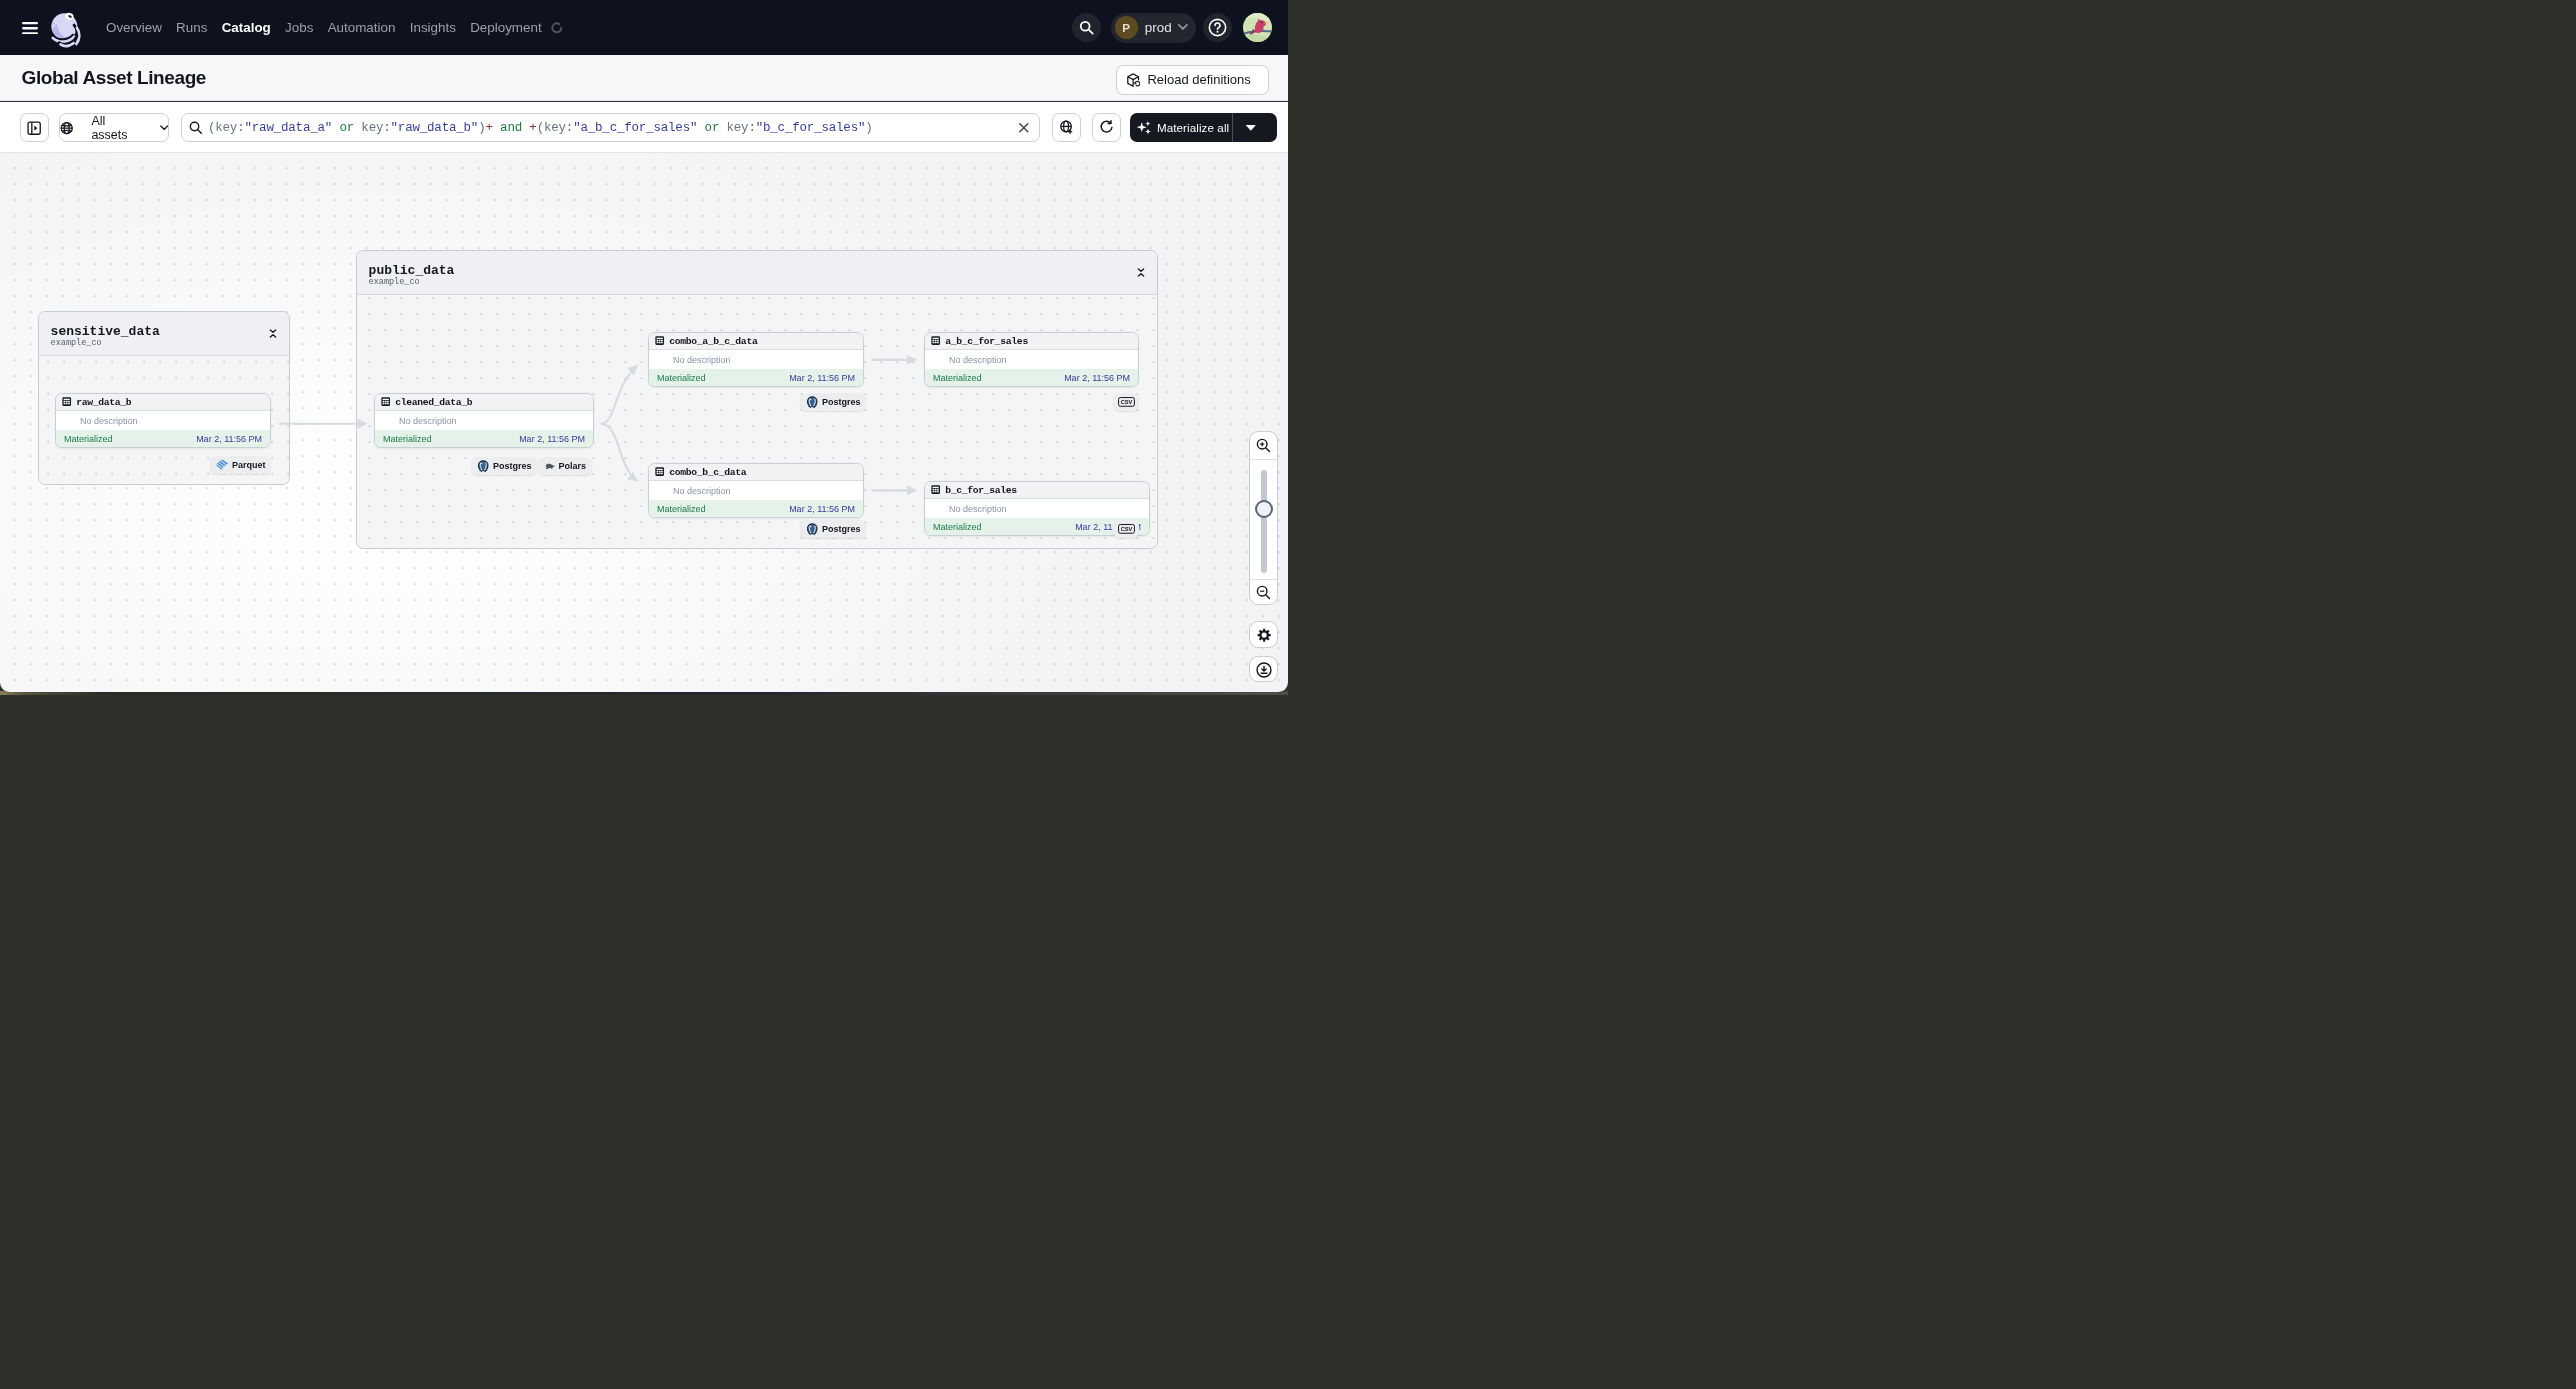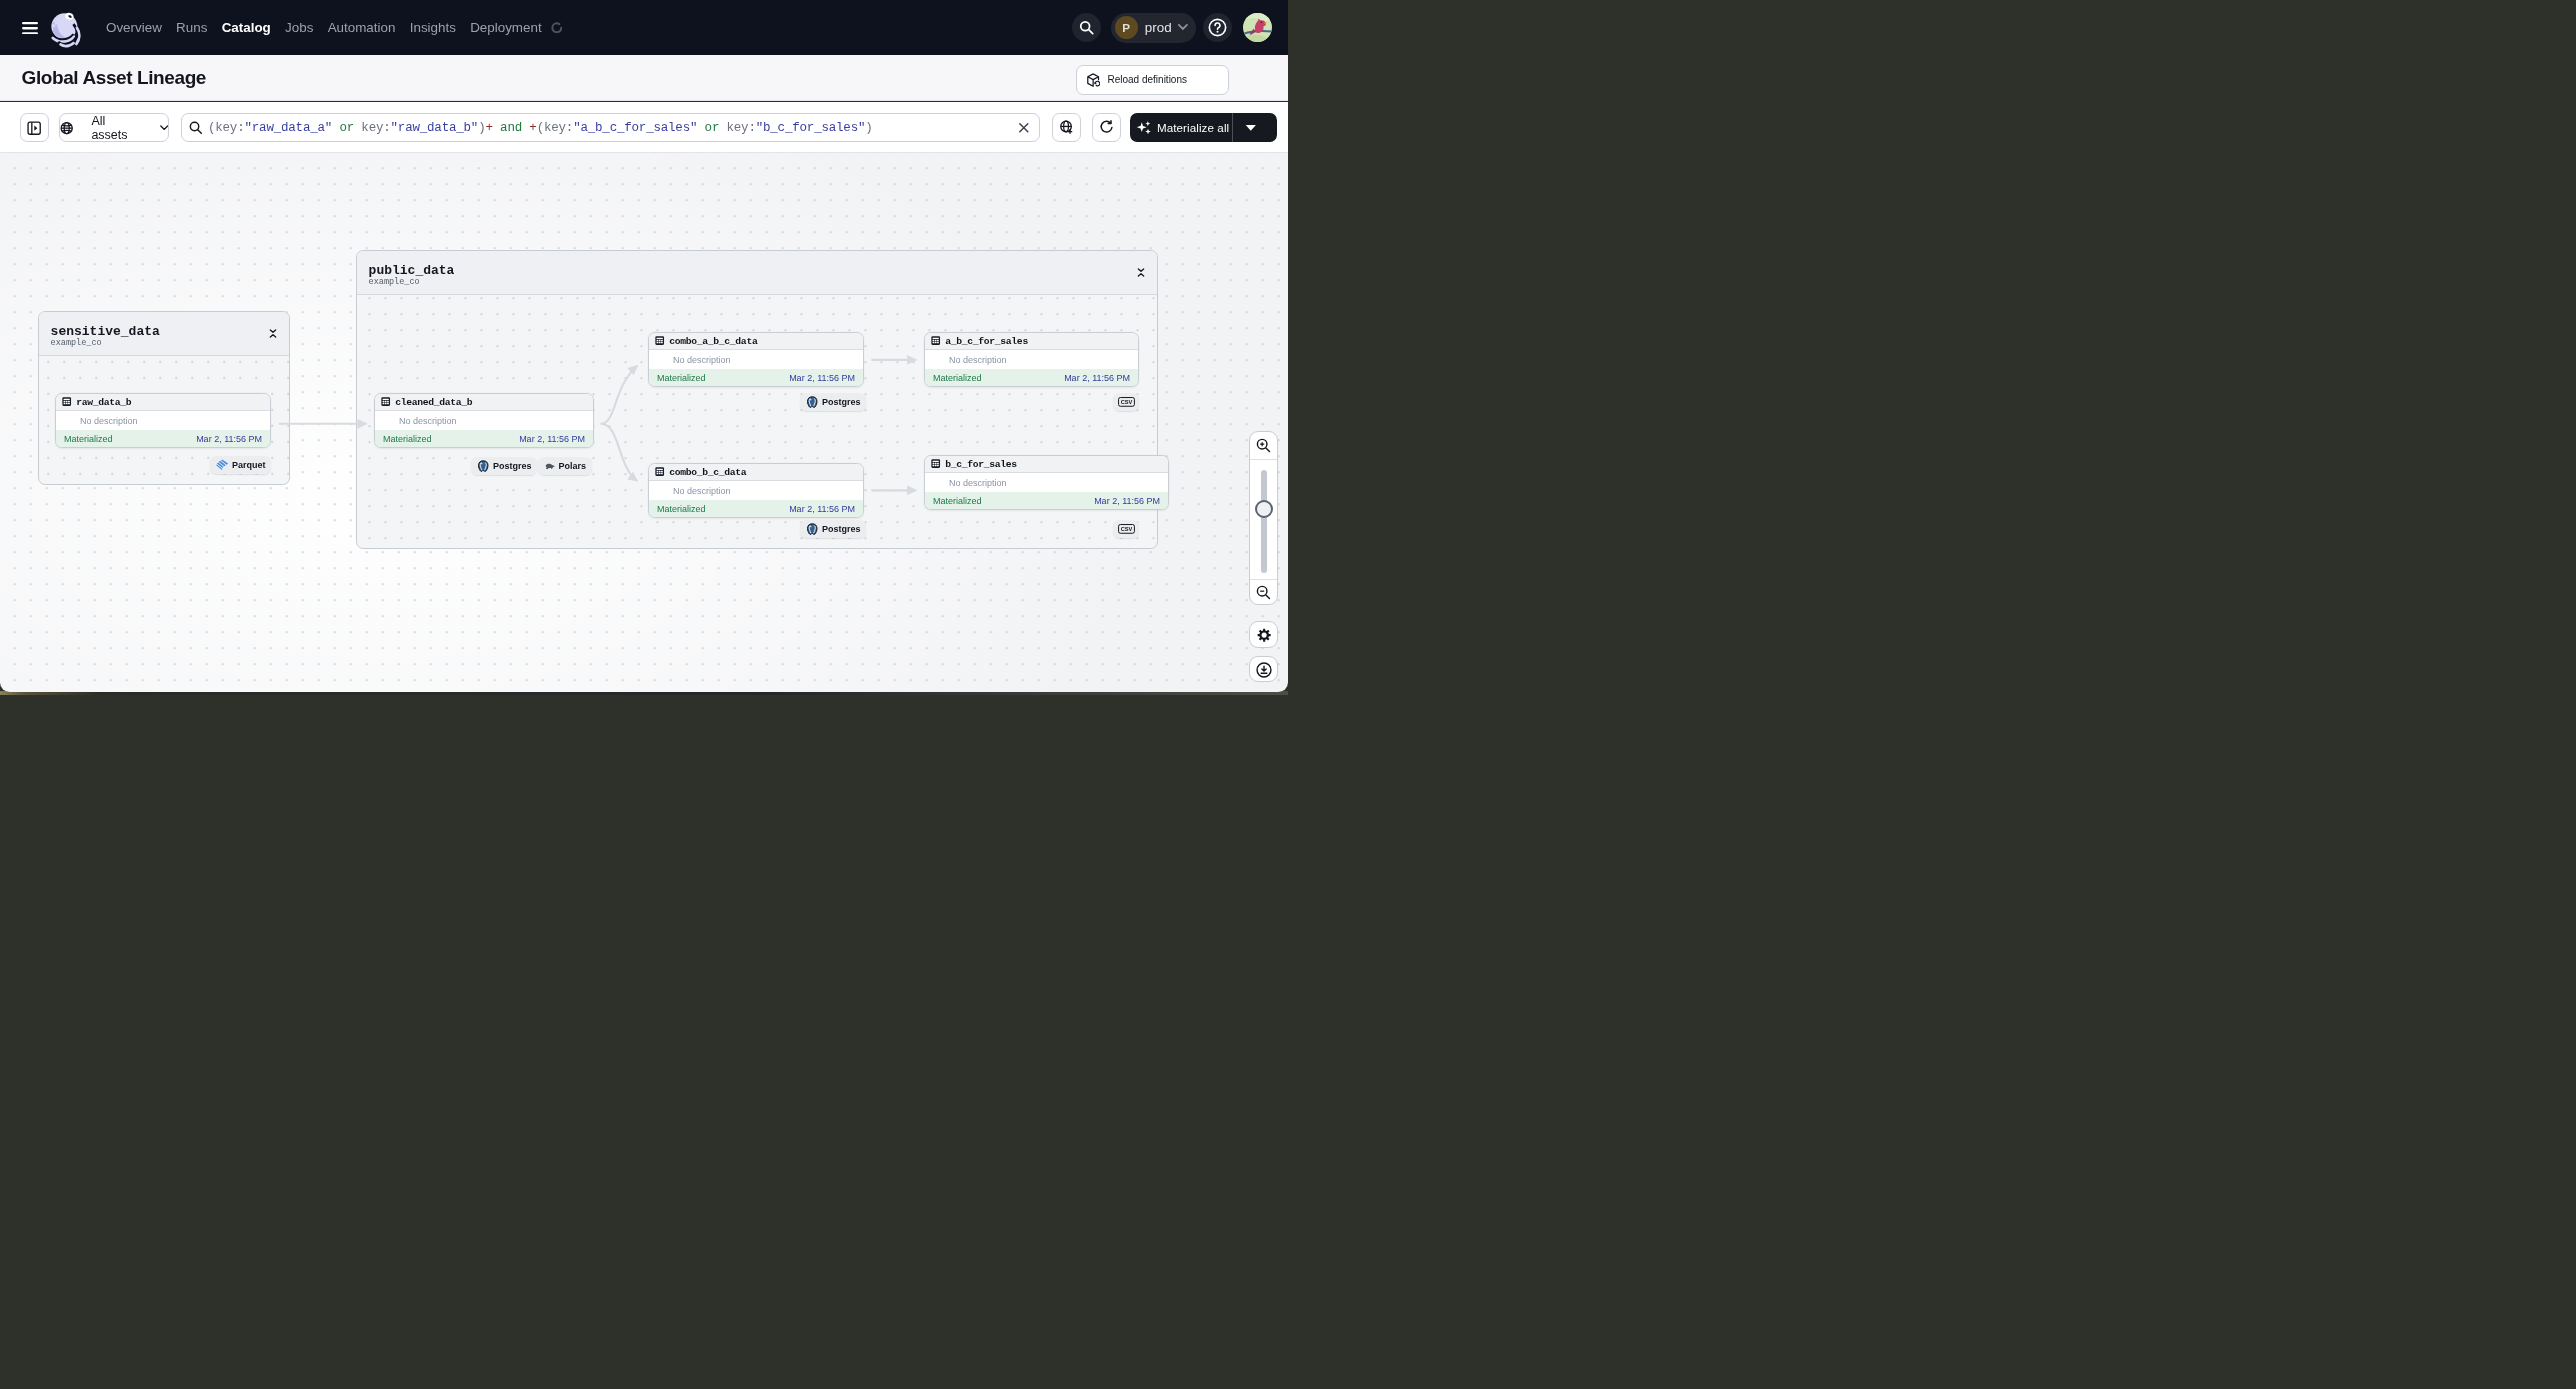--- a/index.html
+++ b/index.html
@@ -10,21 +10,21 @@
   
   .nav { position:absolute; left:0; top:0; width:1374px; height:55px; background:#0e121f; display:flex; align-items:center; }
   .nav .links { display:flex; align-items:center; position:absolute; left:106px; top:0; height:55px; }
   .nav .links a { color:#9aa1ad; font-size:13.4px; font-weight:500; text-decoration:none; margin-right:14.3px; letter-spacing:0; }
   .nav .links a.on { color:#ffffff; font-weight:700; }
   .navbtn { position:absolute; border-radius:50%; background:#1f242f; display:flex; align-items:center; justify-content:center; }
 
   
   .phead { position:absolute; left:0; top:55px; width:1288px; height:46px; background:#f7f7f9; border-bottom:0.9px solid #e3e4e9; }
   .phead h1 { position:absolute; left:21.5px; top:11.6px; font-size:19px; font-weight:700; color:#13161d; letter-spacing:-0.4px; }
-  .reload { position:absolute; left:1076px; top:9.8px; width:153px; height:30px; padding:0 8px 0 9px; background:#ffffff; border:0.9px solid #ccd0d8; border-radius:7.2px; display:flex; align-items:center; gap:7.2px; font-size:10px; font-weight:500; color:#14171e; }
+  .reload { position:absolute; left:1116px; top:9.8px; width:153px; height:30px; padding:0 8px 0 9px; background:#ffffff; border:0.9px solid #ccd0d8; border-radius:7.2px; display:flex; align-items:center; gap:7.2px; font-size:13px; font-weight:500; color:#14171e; }
 
   
   .tbar { position:absolute; left:0; top:102px; width:1288px; height:51px; background:#ffffff; border-bottom:0.9px solid #e3e4e9; }
   .tbtn { position:absolute; top:11.2px; height:29px; background:#fff; border:0.9px solid #ccd0d8; border-radius:7.2px; display:flex; align-items:center; justify-content:center; }
   .inputq { position:absolute; left:181px; top:11.2px; width:859px; height:29px; border:0.9px solid #ccd0d8; border-radius:7.2px; background:#fff; display:flex; align-items:center; padding:0 9px 0 7.2px; }
   .q { font-family:"Liberation Mono", monospace; font-size:12.5px; letter-spacing:-0.2px; white-space:pre; color:#6a7280; }
   .q .s { color:#383fa3; } .q .o { color:#1e7a3e; } .q .p { color:#8c2f26; }
   .matall { position:absolute; left:1130px; top:11.2px; height:29px; width:147px; background:#161920; border-radius:7.2px; display:flex; align-items:center; color:#fff; }
   .matall .lab { font-size:11.6px; font-weight:500; margin-left:5.4px; letter-spacing:0.1px; }
   .matall .div { position:absolute; left:102px; top:0; width:0.9px; height:29px; background:#4a4f59; margin-left:0; }
@@ -330,21 +330,21 @@
             <rect x="5.3" y="8.1" width="2.4" height="2" rx="0.3"></rect>
             <rect x="8.4" y="8.1" width="2.4" height="2" rx="0.3"></rect>
           </g>
         </svg>combo_b_c_data</div>
       <div class="ds">No description</div>
       <div class="mt">
         <span class="g">Materialized</span>
         <span class="d">Mar 2, 11:56 PM</span>
       </div>
     </div>
-    <div class="node" style="left:924px;top:302px;width:245px;">
+    <div class="node" style="left:924px;top:328px;width:226px;">
       <div class="nm"><svg width="9.4" height="9.4" viewBox="0 0 13 13">
           <rect x="0.5" y="0.5" width="12" height="12" rx="1.6" fill="#171b26"></rect>
           <g fill="#fff">
             <rect x="2.2" y="2.4" width="8.6" height="1.7" rx="0.4"></rect>
             <rect x="2.2" y="5.1" width="2.4" height="2" rx="0.3"></rect>
             <rect x="5.3" y="5.1" width="2.4" height="2" rx="0.3"></rect>
             <rect x="8.4" y="5.1" width="2.4" height="2" rx="0.3"></rect>
             <rect x="2.2" y="8.1" width="2.4" height="2" rx="0.3"></rect>
             <rect x="5.3" y="8.1" width="2.4" height="2" rx="0.3"></rect>
             <rect x="8.4" y="8.1" width="2.4" height="2" rx="0.3"></rect>

